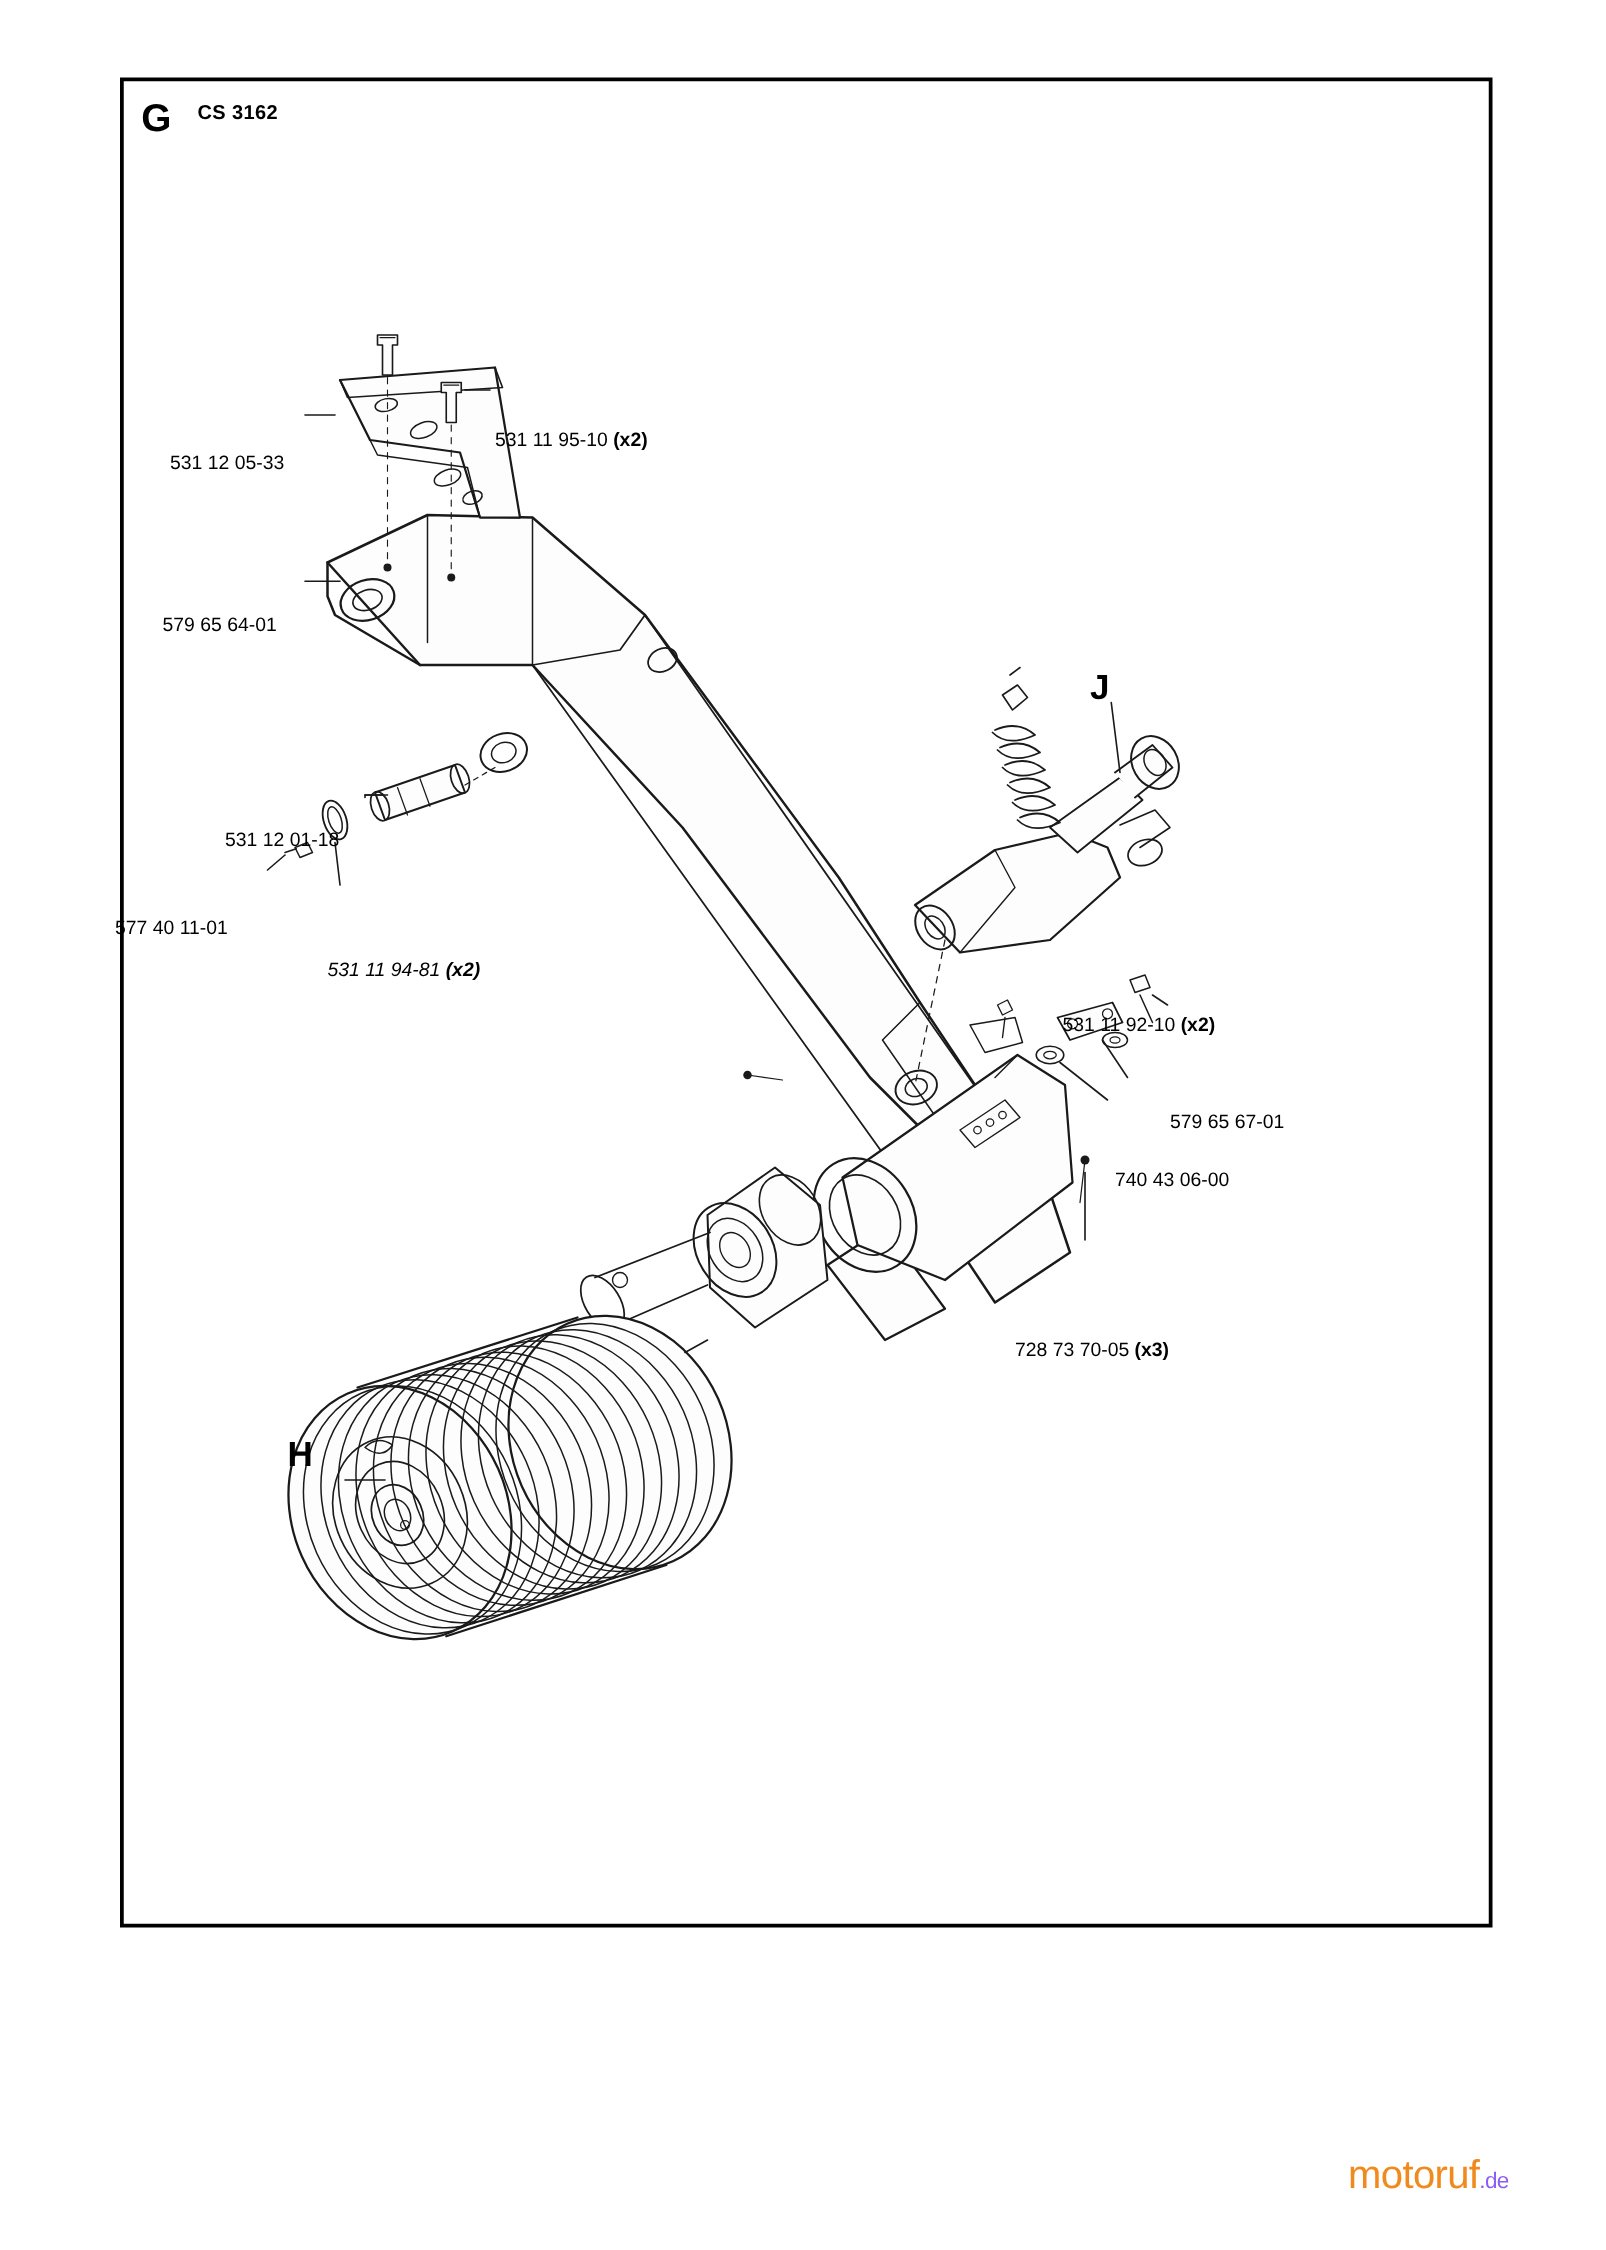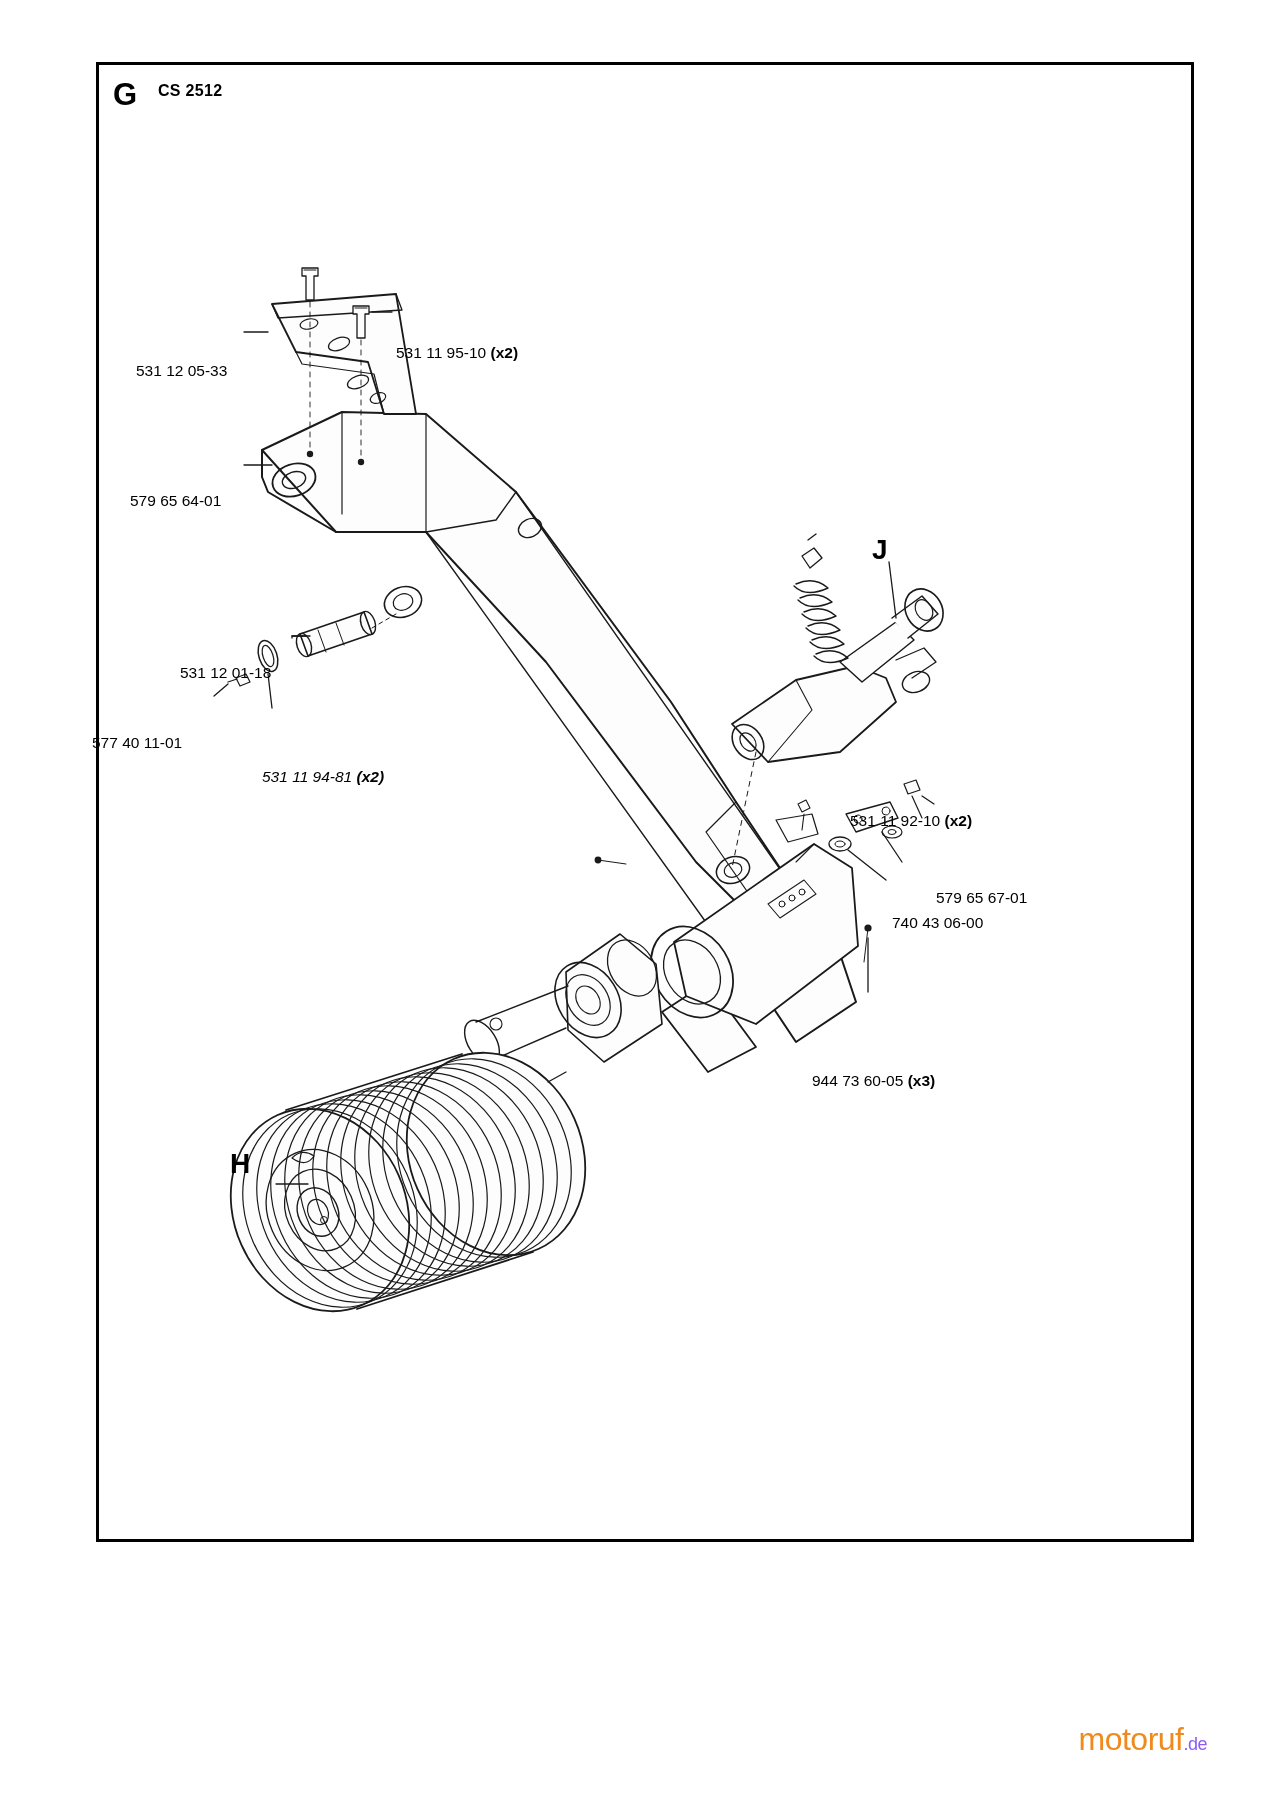--- a/index.html
+++ b/index.html
@@ -95,21 +95,21 @@
   }
 </style>
 </head>
 <body>
 
 <div id="page">
 
   <div id="frame"></div>
 
   <div id="section-letter">G</div>
-  <div id="model-label">CS 2512</div>
+  <div id="model-label">CS 3162</div>
 
   <svg id="drawing" viewBox="0 0 1098 1480">
     <g fill="none" stroke="#1a1a1a" stroke-width="1.6" stroke-linejoin="round" stroke-linecap="round">
 
       <g>
         <path d="M166 388 L246 350 L330 352 L420 430 L575 640 L640 740 L700 830 L660 860 L600 800 L450 600 L330 470 L240 470 Z" fill="#fdfdfd" stroke="#1a1a1a" stroke-width="2"></path>
         <path d="M166 388 L166 415 L172 430 L240 470" stroke-width="2"></path>
         <path d="M330 352 L330 470" stroke-width="1.2"></path>
         <path d="M246 350 L246 452" stroke-width="1.2"></path>
         <path d="M420 430 L400 458 L330 470" stroke-width="1.4"></path>
@@ -345,26 +345,26 @@
 
   <div class="part-label" style="left:850px; top:768px;">
     <span>531 11 92-10</span>
     <span class="qty">(x2)</span>
   </div>
 
   <div class="part-label" style="left:936px; top:845px;">
     <span>579 65 67-01</span>
   </div>
 
-  <div class="part-label" style="left:892px; top:870px;">
+  <div class="part-label" style="left:892px; top:892px;">
     <span>740 43 06-00</span>
   </div>
 
   <div class="part-label" style="left:812px; top:1028px;">
-    <span>944 73 60-05</span>
+    <span>728 73 70-05</span>
     <span class="qty">(x3)</span>
   </div>
 
   <div id="watermark">
     <span>motoruf</span><span class="de">.de</span>
   </div>
 
 </div>
 
 </body></html>

